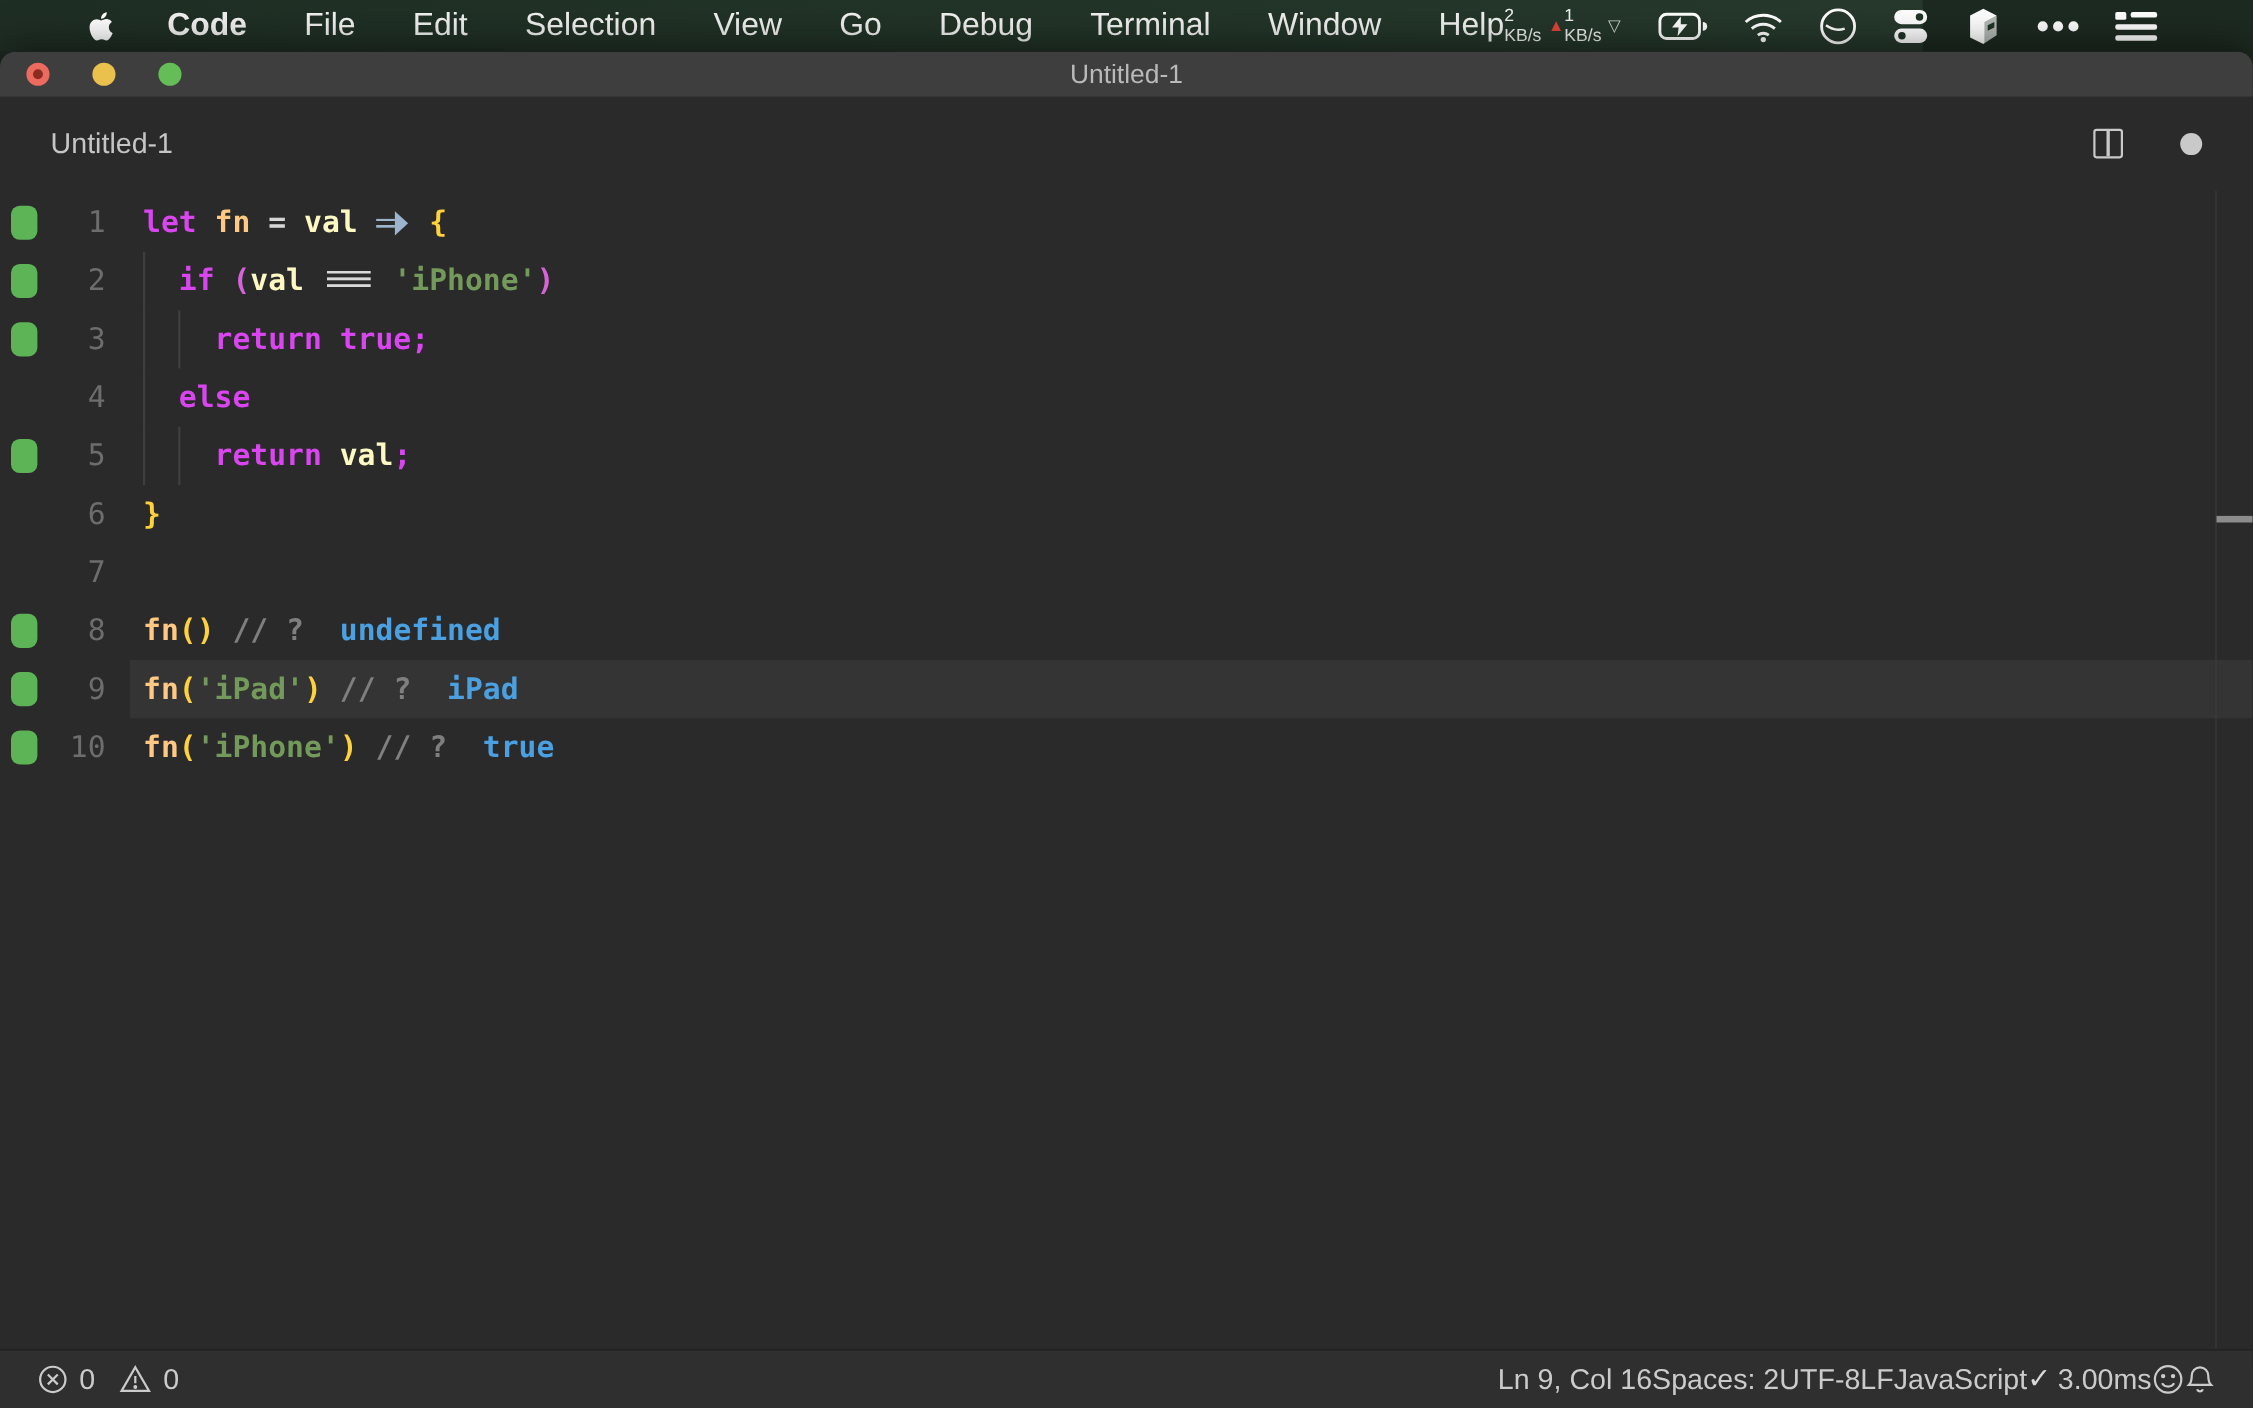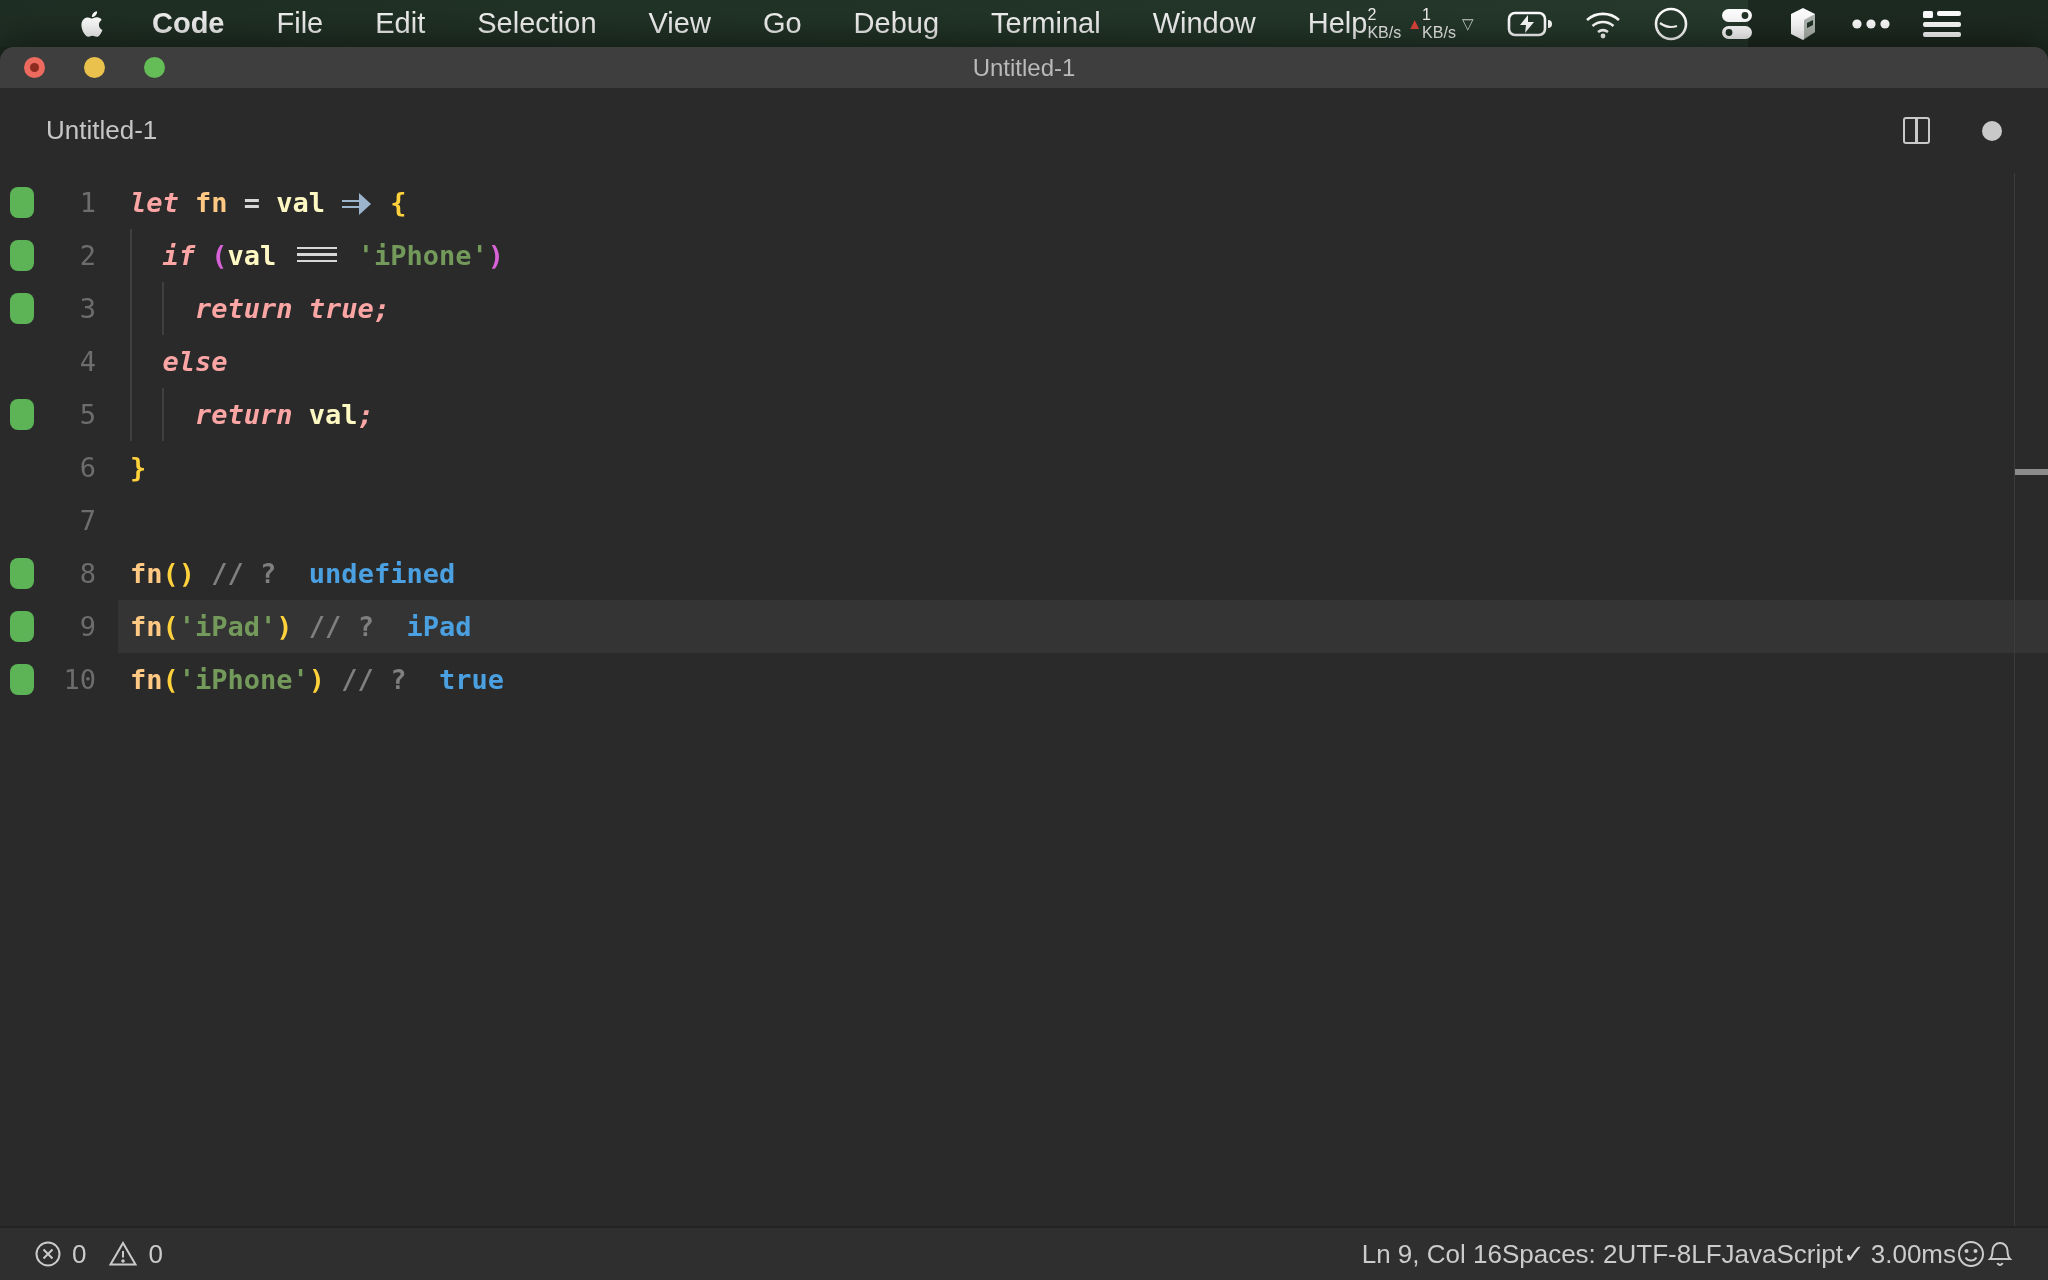--- a/index.html
+++ b/index.html
@@ -56,21 +56,21 @@
   .code-area { position:absolute; inset:0; padding-top:3px; }
   .line { position:relative; height:53px; line-height:53px; white-space:pre; }
   .line.hl::before { content:""; position:absolute; left:118px; right:0; top:0; bottom:0;
                      background:#343434; }
   .marker { position:absolute; left:10px; top:11px; width:24px; height:31px;
             border-radius:8px; background:#5cb457; }
   .lnum { position:absolute; left:0; top:0; width:96px; text-align:right;
           font-size:27px; color:#6d6d6d; }
   .guide { position:absolute; top:0; bottom:0; width:1.5px; background:#3f3f3f; }
   .codetext { position:absolute; left:130px; top:0; font-size:27px; font-weight:bold; }
-  .tok-kw  { color:#fca5a5;font-style:italic; }
+  .tok-kw  { color:#d946ef; }
   .tok-fn  { color:#ffc883; }
   .tok-var { color:#fef9c3; }
   .tok-str { color:#739a5a;margin-top:45px; }
   .tok-b1  { color:#ffd23c; }
   .tok-b2  { color:#d863d8; }
   .tok-op  { color:#d6d6d6; }
   .tok-cm  { color:#7f7f7f; }
   .tok-out { color:#4aa0e0; font-weight:bold; }
   .tok-ws  { color:transparent; }
   .tok-eq3 { display:inline-block; width:3ch; height:0.56em; vertical-align:0.1em;

